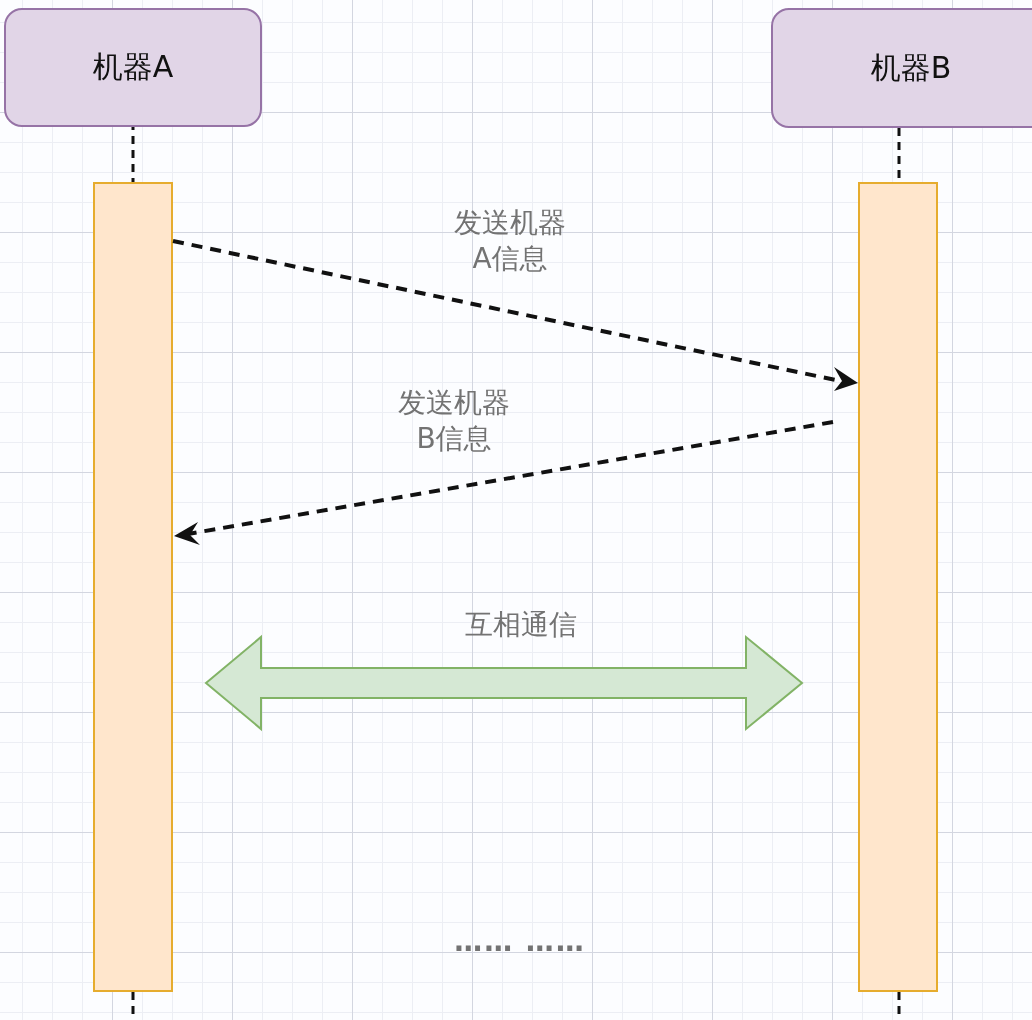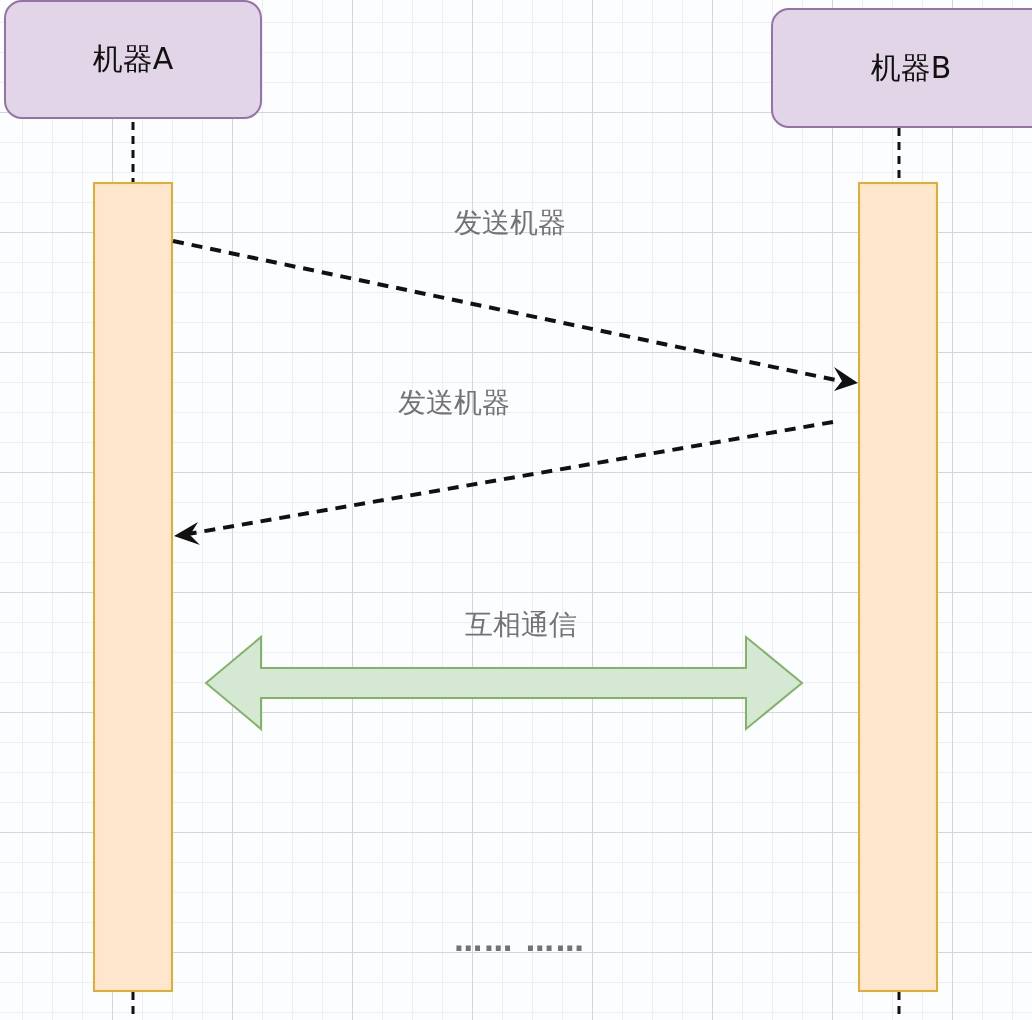--- a/index.html
+++ b/index.html
@@ -8,21 +8,21 @@
     background-image:
       linear-gradient(to right,#d3d6e0 1px,transparent 1px),
       linear-gradient(to bottom,#d3d6e0 1px,transparent 1px),
       linear-gradient(to right,#eceef4 1px,transparent 1px),
       linear-gradient(to bottom,#eceef4 1px,transparent 1px);
     background-size:120px 120px,120px 120px,30px 30px,30px 30px;
     background-position:112px 112px,112px 112px,22px 22px,22px 22px;
     font-family:"DejaVu Sans",sans-serif;}
   .actor{position:absolute;box-sizing:border-box;background:#e1d5e7;border:2px solid #9673a6;border-radius:18px;
     display:flex;align-items:center;justify-content:center;font-size:30px;color:#111;}
-  #actorA{left:4px;top:0;width:258px;height:119px;}
+  #actorA{left:4px;top:8px;width:258px;height:119px;}
   #actorB{left:771px;top:8px;width:280px;height:120px;}
   .act{position:absolute;box-sizing:border-box;background:#ffe6cc;border:2px solid #e6ac2e;}
   #actA{left:93px;top:182px;width:80px;height:810px;}
   #actB{left:858px;top:182px;width:80px;height:810px;}
   .lbl{position:absolute;text-align:center;font-size:28px;line-height:36px;color:#737373;}
   svg{position:absolute;left:0;top:0;}
 </style>
 </head>
 <body>
 
@@ -45,18 +45,20 @@
 <svg width="1032" height="1020">
   <line x1="173" y1="241" x2="845" y2="382" stroke="#111" stroke-width="4" stroke-dasharray="11,8"></line>
   <polygon points="858,383 834,367 842,381 834,391" fill="#111"></polygon>
   <line x1="833" y1="422" x2="188" y2="534" stroke="#111" stroke-width="4" stroke-dasharray="11,8"></line>
   <polygon points="174,536 198,522 190,535 200,545" fill="#111"></polygon>
   <polygon points="206,683 261,637 261,668 746,668 746,637 802,683 746,729 746,698 261,698 261,729" fill="#d5e8d4" stroke="#82b366" stroke-width="2"></polygon>
 </svg>
 
 <div class="lbl" style="left:420px;top:205px;width:180px;">
   <div>发送机器</div>
+  <div>A信息</div>
 </div>
 <div class="lbl" style="left:364px;top:385px;width:180px;">
   <div>发送机器</div>
+  <div>B信息</div>
 </div>
 <div class="lbl" style="left:421px;top:607px;width:200px;">互相通信</div>
 <div class="lbl" style="left:440px;top:924px;width:160px;font-weight:bold;letter-spacing:2px;">…… ……</div>
 
 </body></html>

